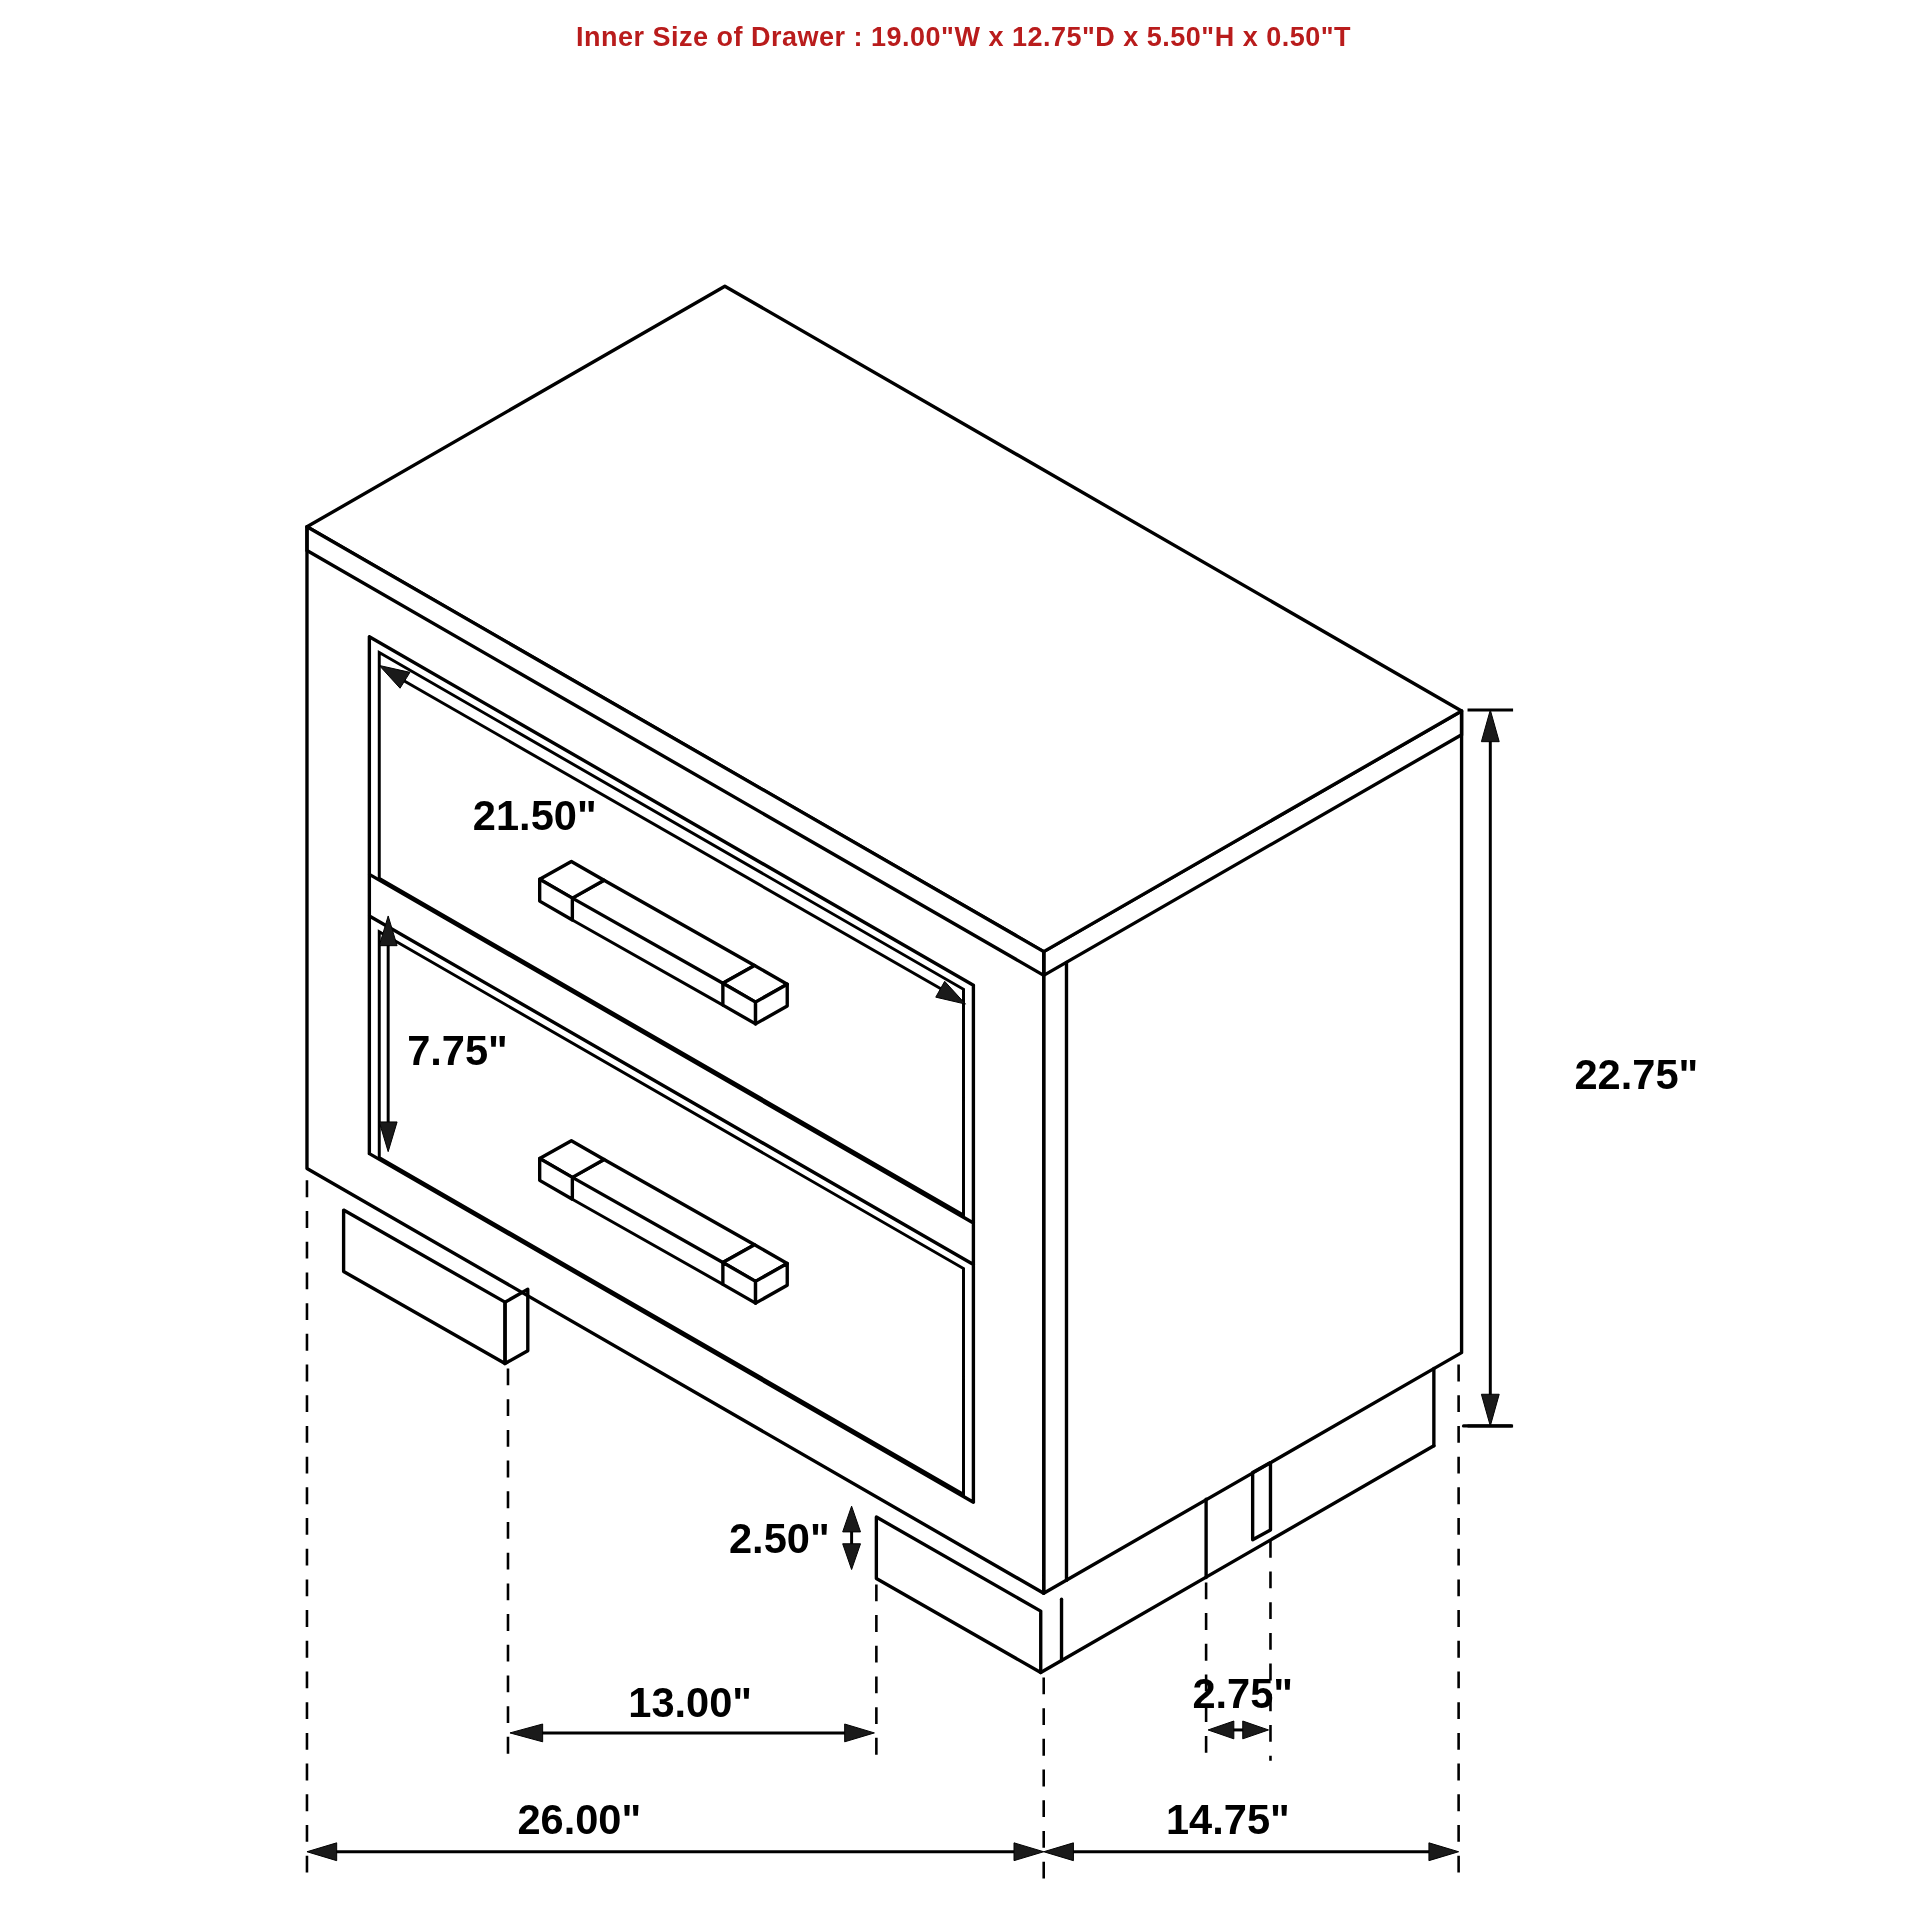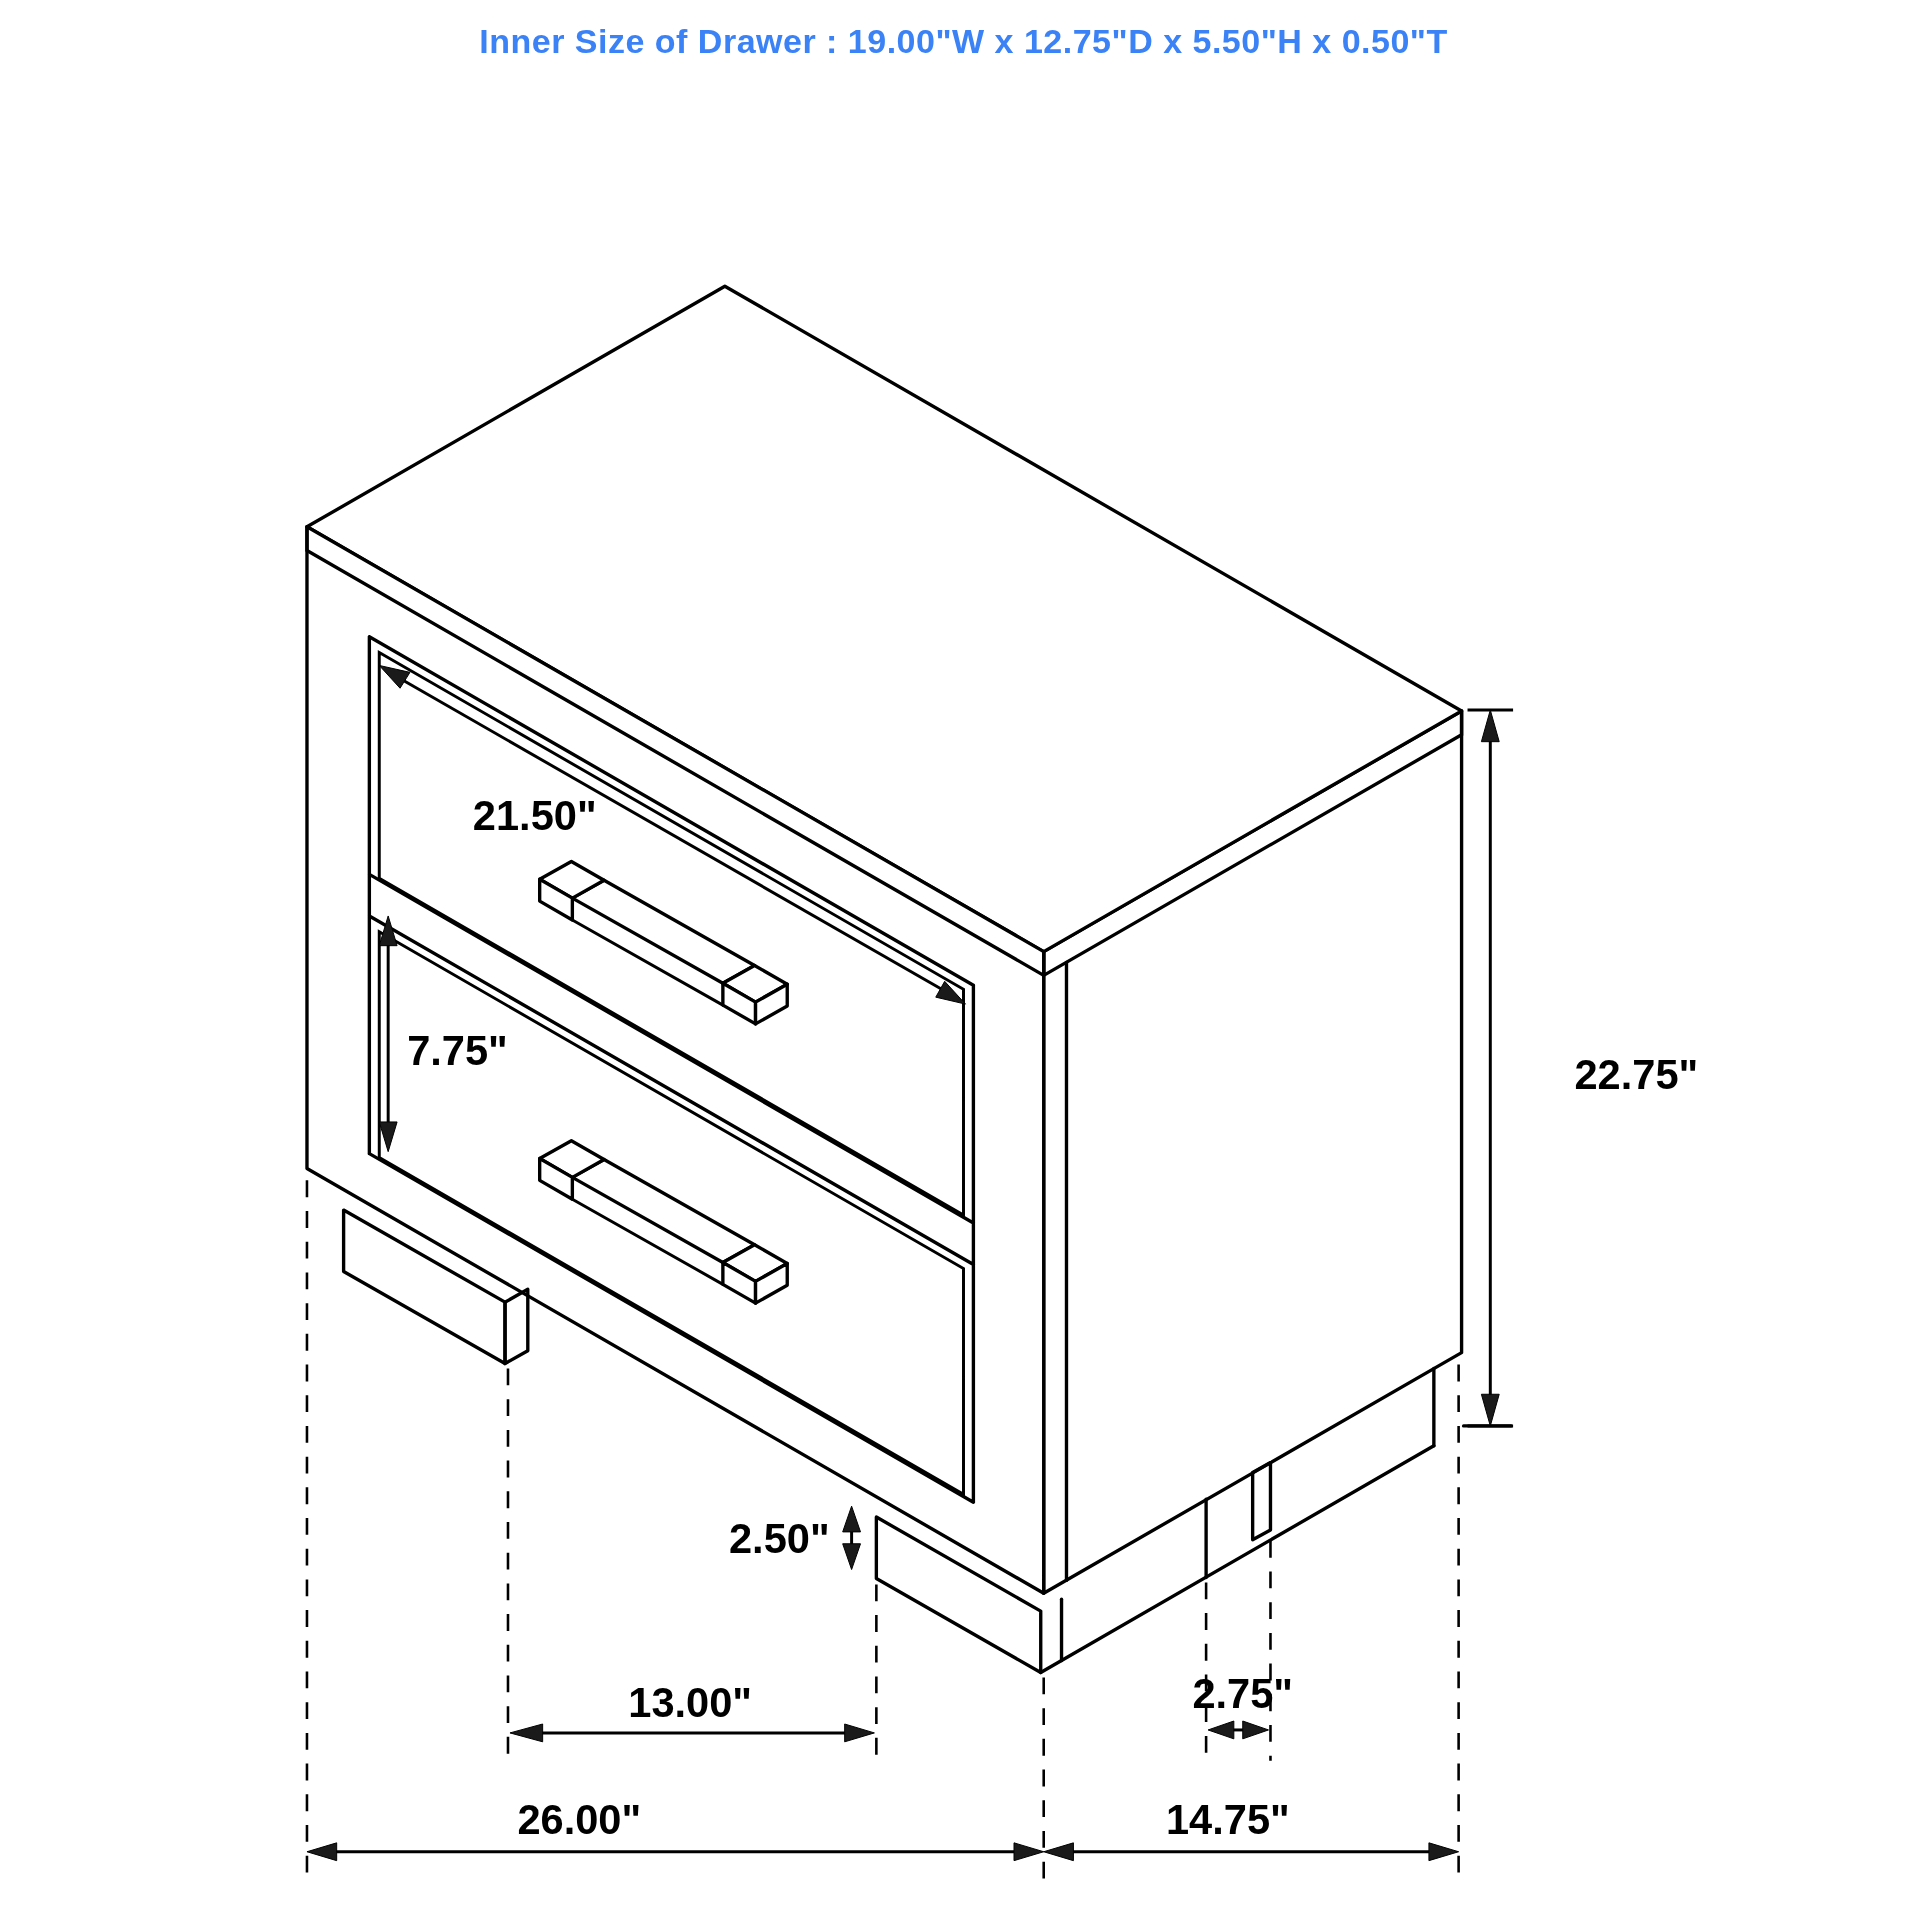--- a/index.html
+++ b/index.html
@@ -1,20 +1,20 @@
 <!DOCTYPE html>
 <html><head>
 <meta charset="utf-8">
 <style>
   html,body{margin:0;padding:0;background:#ffffff;}
   body{width:1927px;height:1927px;position:relative;font-family:"Liberation Sans",sans-serif;}
   .canvas{position:absolute;inset:0;background:#fff;}
   .title{
     position:absolute;top:22px;left:0;width:100%;
-    text-align:center;font-weight:bold;font-size:34px;color:#3b82f6;
+    text-align:center;font-weight:bold;font-size:27px;color:#b91c1c;
     letter-spacing:0.5px;
   }
   svg{position:absolute;top:0;left:0;}
   .st{stroke:#000;stroke-width:3.4;fill:none;stroke-linecap:round;stroke-linejoin:round;}
   .face{stroke:#000;stroke-width:3.4;fill:#ffffff;stroke-linejoin:round;}
   .thin{stroke:#000;stroke-width:3;fill:none;stroke-linecap:round;}
   .dim{stroke:#000;stroke-width:3;fill:none;stroke-linecap:butt;}
   .dash{stroke:#000;stroke-width:2.6;fill:none;stroke-dasharray:17 14;}
   .ah{fill:#1a1a1a;stroke:#000;stroke-width:1;}
   .lbl{font-family:"Liberation Sans",sans-serif;font-weight:bold;font-size:42px;fill:#000;text-anchor:middle;}

